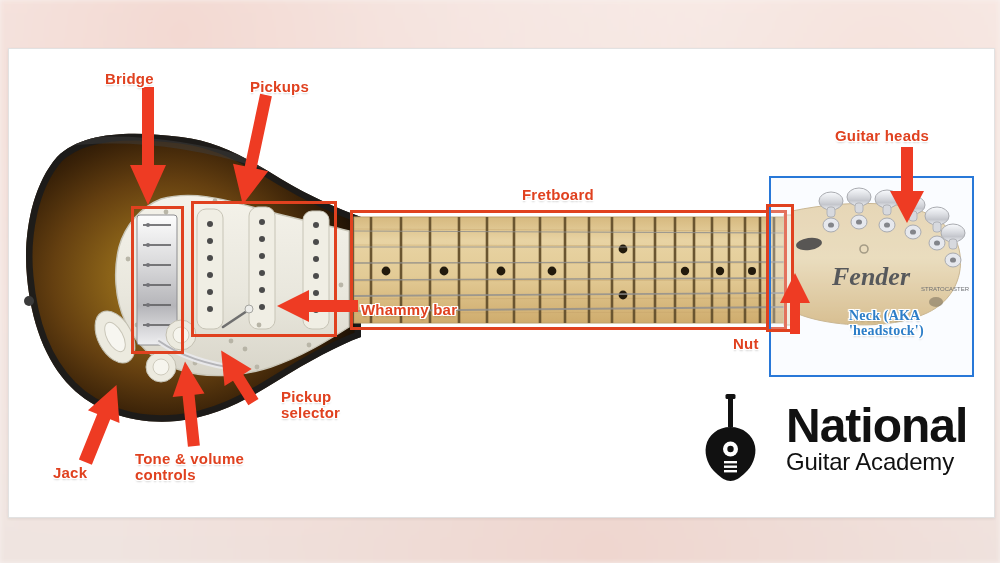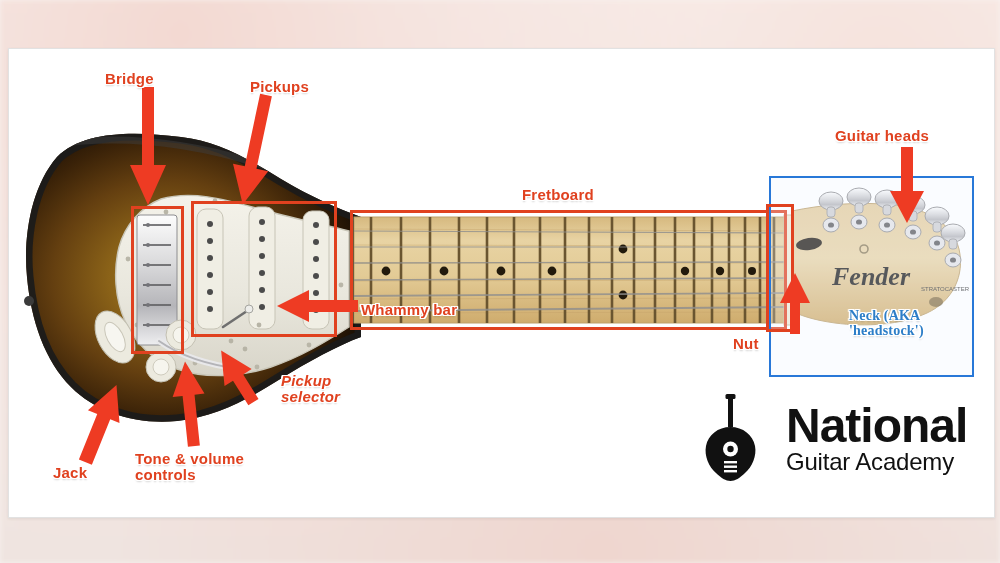--- a/index.html
+++ b/index.html
@@ -396,21 +396,21 @@
     </div>
 
     <div class="lbl red" style="left:96px;top:22px;">Bridge</div>
     <div class="lbl red" style="left:241px;top:30px;">Pickups</div>
     <div class="lbl red" style="left:513px;top:138px;">Fretboard</div>
     <div class="lbl red" style="left:826px;top:79px;">Guitar heads</div>
     <div class="lbl blue" style="left:840px;top:259px;font-family:Liberation Serif, serif;">Neck (AKA
 'headstock')</div>
     <div class="lbl red" style="left:724px;top:287px;">Nut</div>
     <div class="lbl red" style="left:352px;top:253px;text-align:right;">Whammy bar</div>
-    <div class="lbl red" style="left:272px;top:324px;font-style:italic;">Pickup
+    <div class="lbl red" style="left:272px;top:340px;">Pickup
 selector</div>
     <div class="lbl red" style="left:44px;top:416px;">Jack</div>
     <div class="lbl red" style="left:126px;top:402px;">Tone &amp; volume
 controls</div>
 
     <div id="logo">
       <div class="wrap">
         <svg class="gtr" viewBox="0 0 62 92">
           <rect x="28" y="2" width="5" height="32" fill="#111"></rect>
           <rect x="25.5" y="1" width="10" height="5" rx="1.5" fill="#111"></rect>

